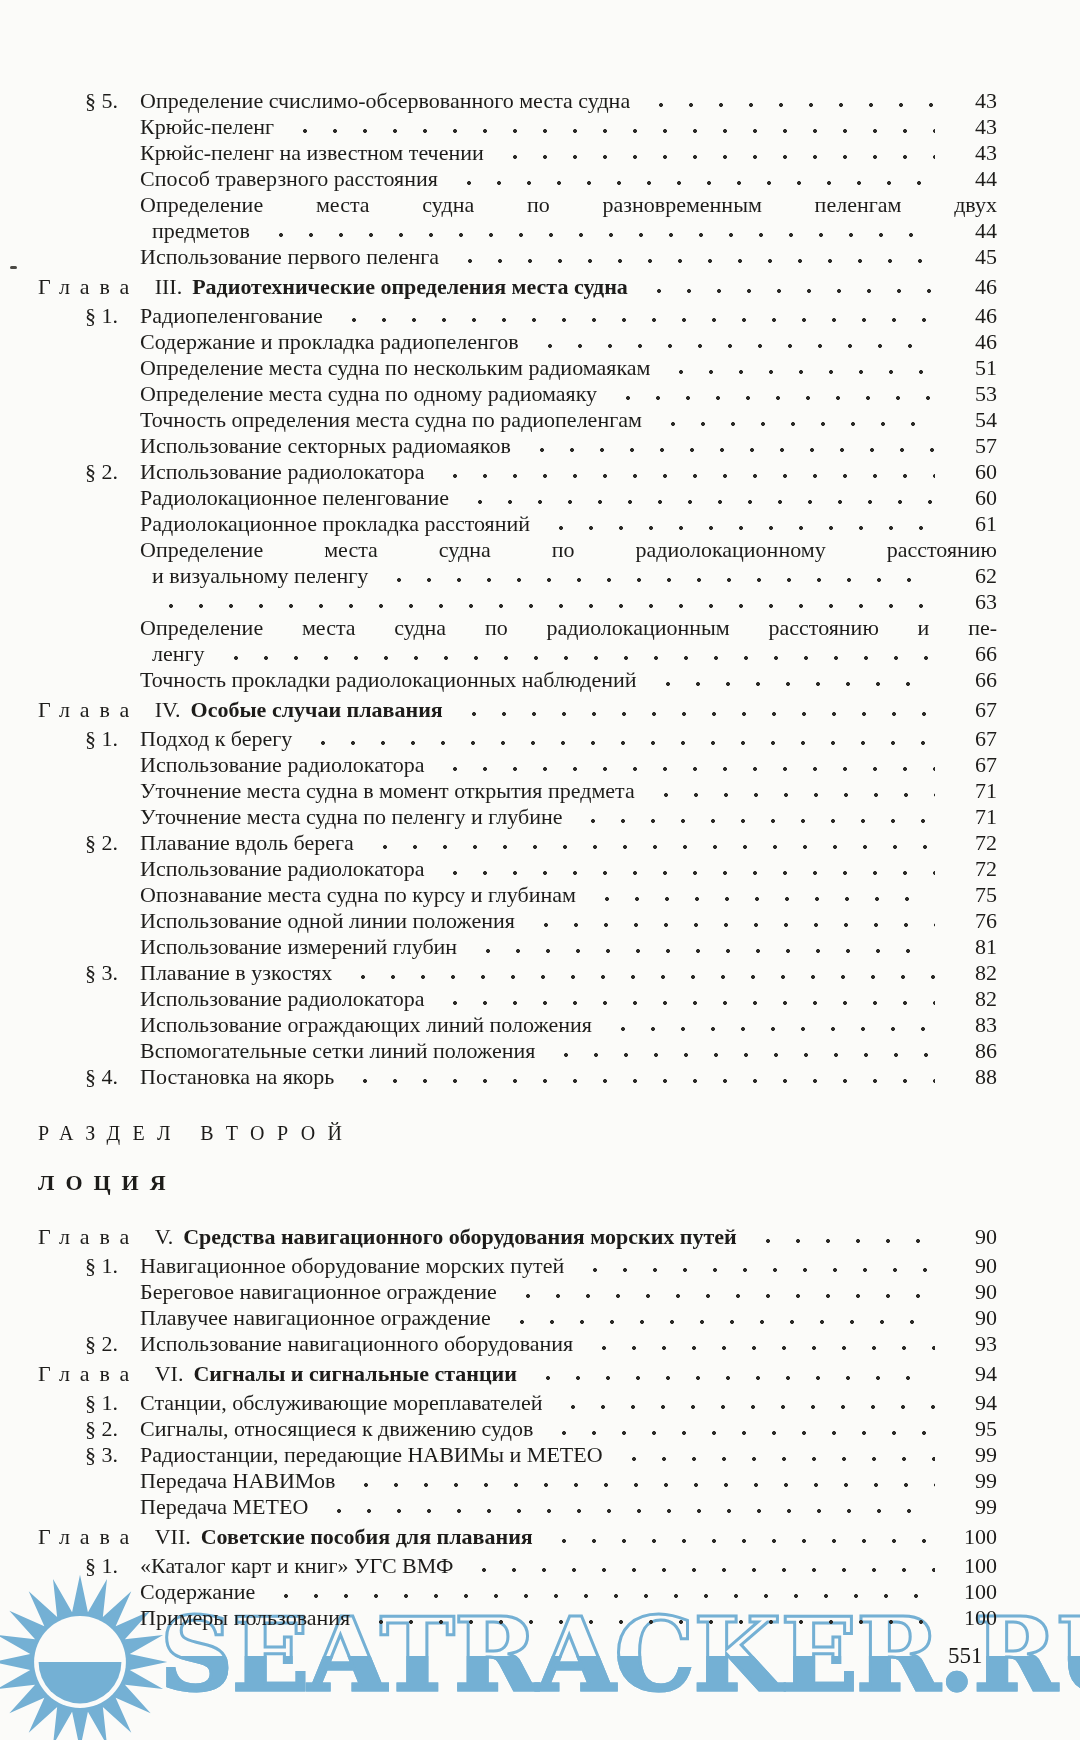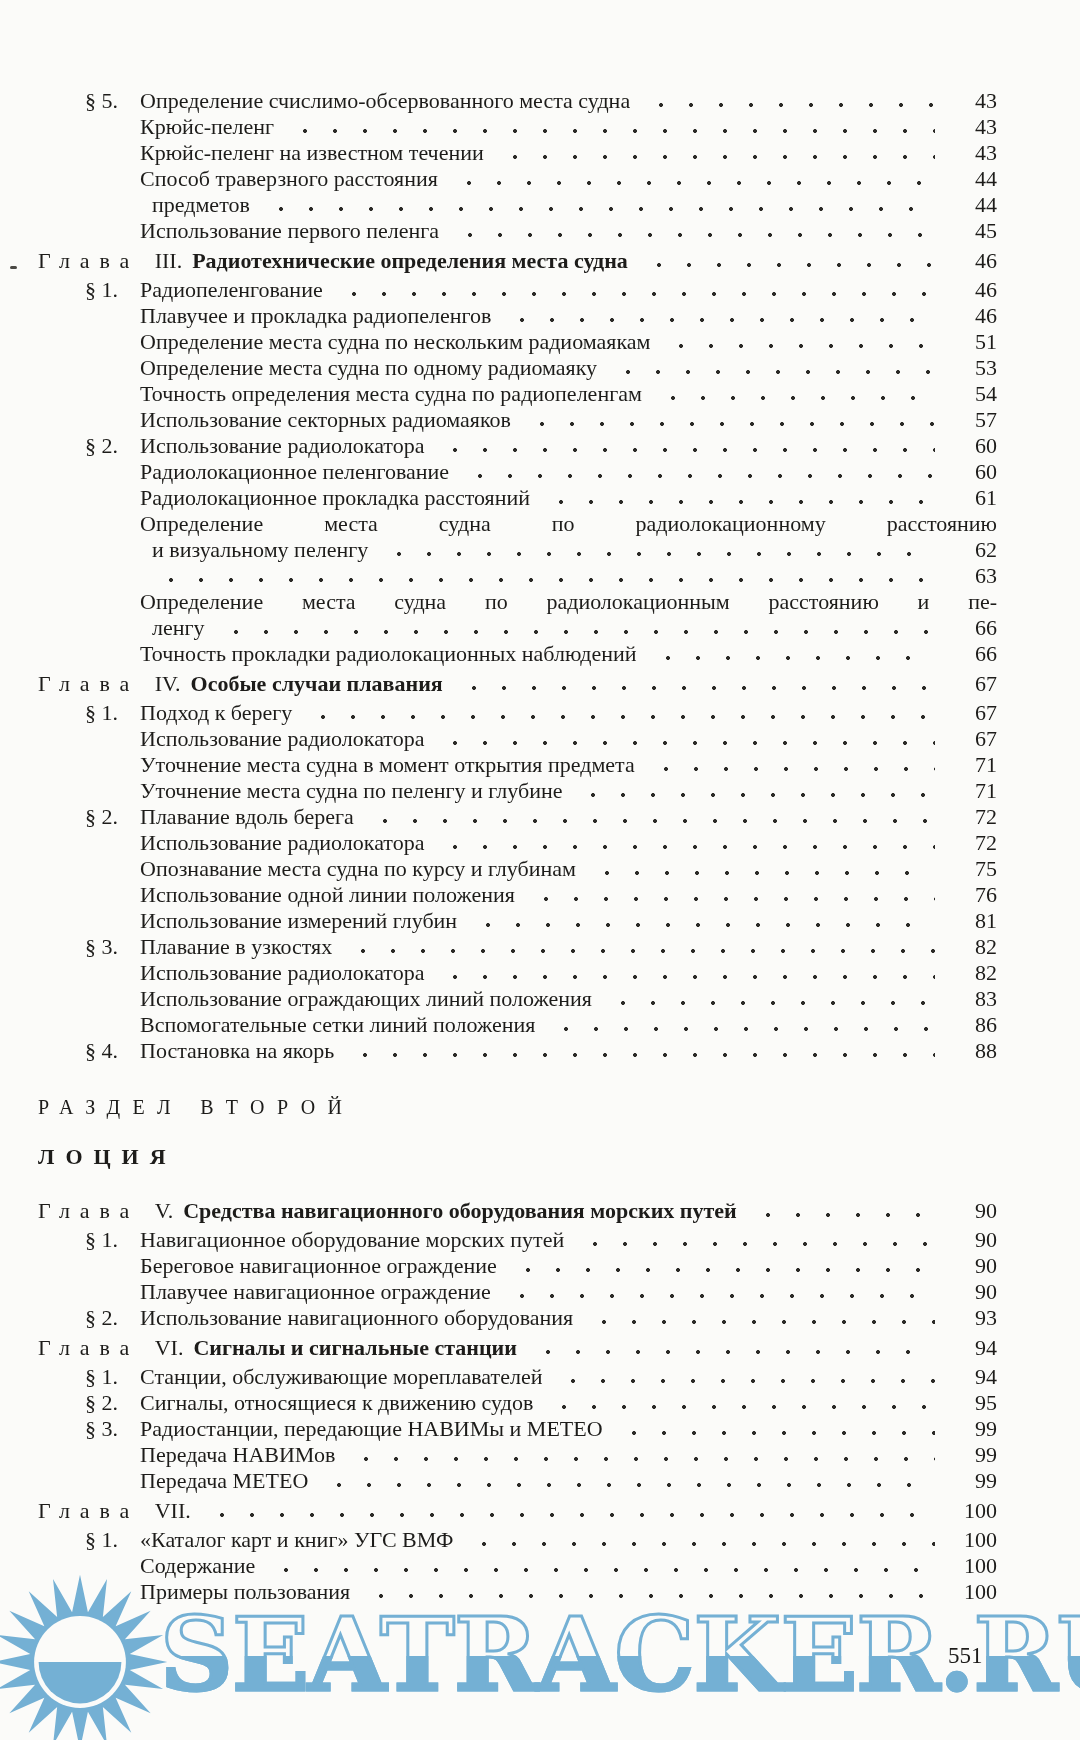--- a/index.html
+++ b/index.html
@@ -105,20 +105,23 @@
         <div class="row sub">
           <span class="title">Крюйс-пеленг на известном течении</span>
           <span class="leader"></span>
           <span class="page-col">43</span>
         </div>
         <div class="row sub">
           <span class="title">Способ траверзного расстояния</span>
           <span class="leader"></span>
           <span class="page-col">44</span>
         </div>
+        <div class="row wrap sub">
+          <span class="title">Определение места судна по разновременным пеленгам двух</span>
+        </div>
         <div class="row cont">
           <span class="title">предметов</span>
           <span class="leader"></span>
           <span class="page-col">44</span>
         </div>
         <div class="row sub">
           <span class="title">Использование первого пеленга</span>
           <span class="leader"></span>
           <span class="page-col">45</span>
         </div>
@@ -128,21 +131,21 @@
           <span class="leader"></span>
           <span class="page-col">46</span>
         </div>
         <div class="row section">
           <span class="sec-label">§ 1.</span>
           <span class="title">Радиопеленгование</span>
           <span class="leader"></span>
           <span class="page-col">46</span>
         </div>
         <div class="row sub">
-          <span class="title">Плавучее и прокладка радиопеленгов</span>
+          <span class="title">Содержание и прокладка радиопеленгов</span>
           <span class="leader"></span>
           <span class="page-col">46</span>
         </div>
         <div class="row sub">
           <span class="title">Определение места судна по нескольким радиомаякам</span>
           <span class="leader"></span>
           <span class="page-col">51</span>
         </div>
         <div class="row sub">
           <span class="title">Определение места судна по одному радиомаяку</span>
@@ -343,20 +346,21 @@
           <span class="leader"></span>
           <span class="page-col">99</span>
         </div>
         <div class="row sub">
           <span class="title">Передача МЕТЕО</span>
           <span class="leader"></span>
           <span class="page-col">99</span>
         </div>
         <div class="row chapter">
           <span class="ch-label"><span class="ch-word">Глава</span><span class="ch-num">&nbsp;VII.</span></span>
+          <span class="title">Советские пособия для плавания</span>
           <span class="leader"></span>
           <span class="page-col">100</span>
         </div>
         <div class="row section">
           <span class="sec-label">§ 1.</span>
           <span class="title">«Каталог карт и книг» УГС ВМФ</span>
           <span class="leader"></span>
           <span class="page-col">100</span>
         </div>
         <div class="row sub">

